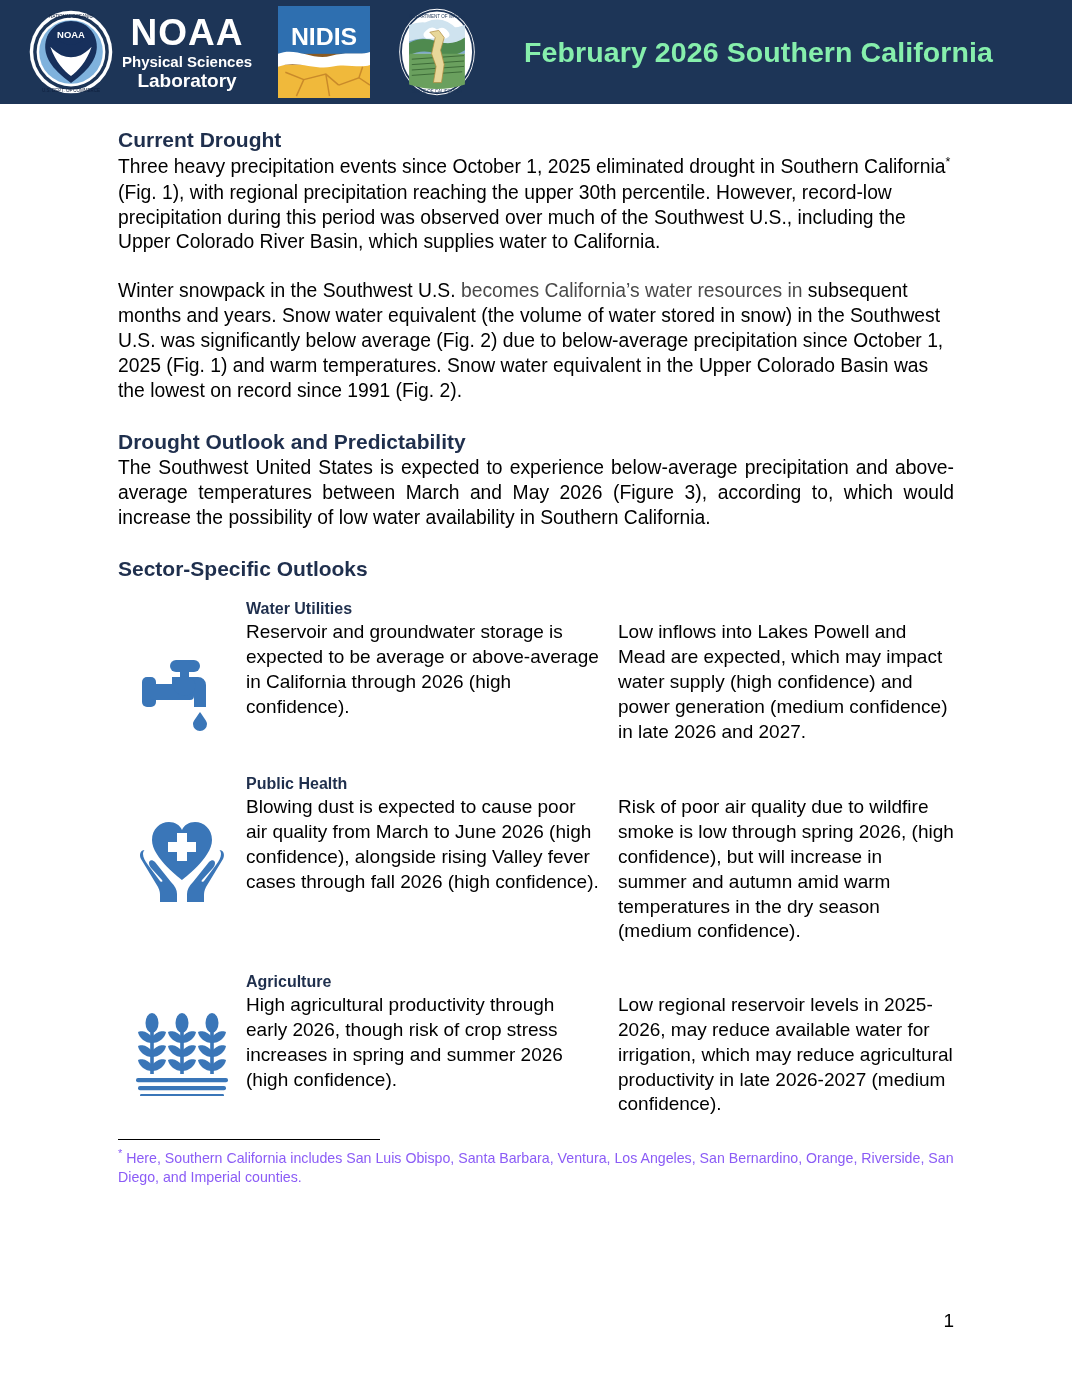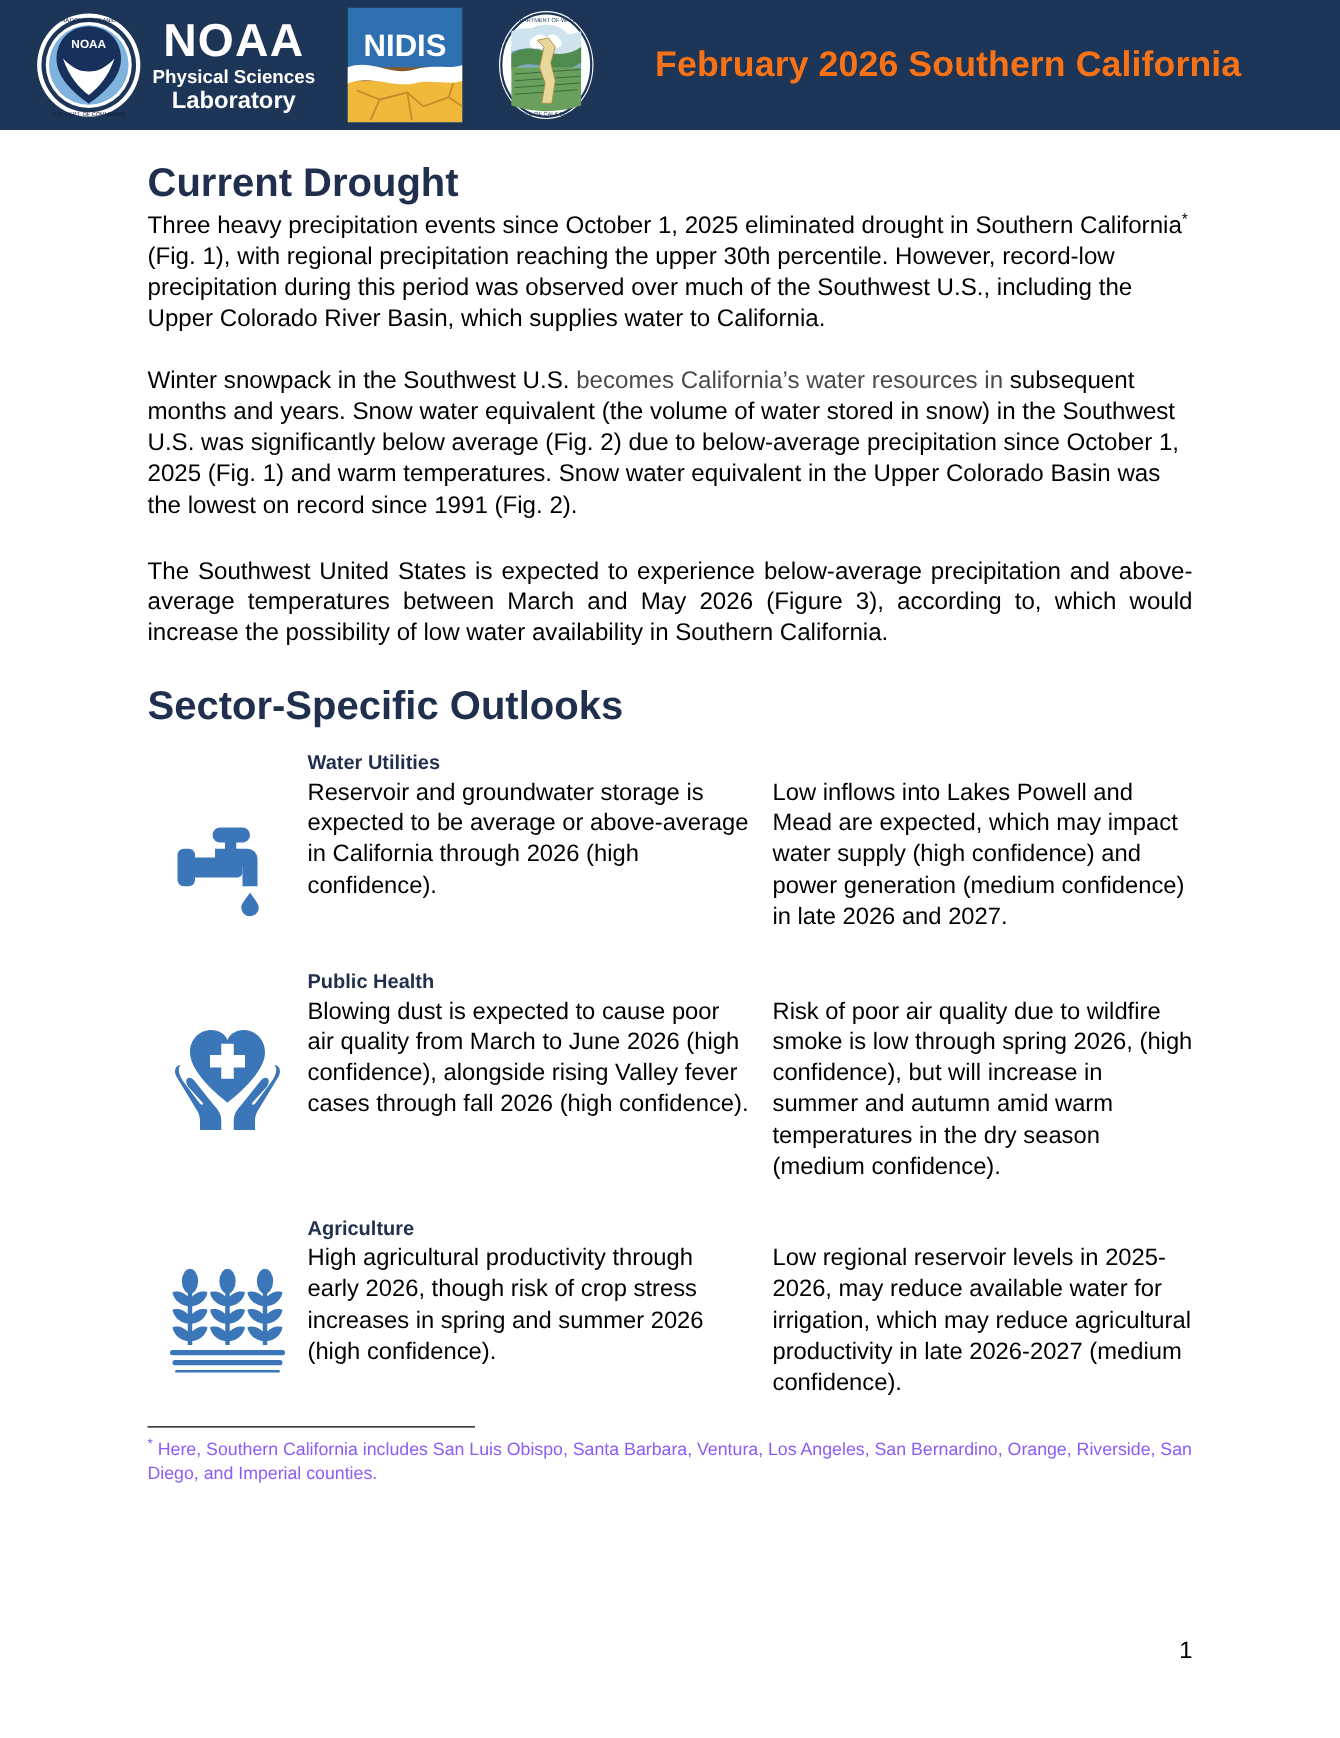--- a/index.html
+++ b/index.html
@@ -67,41 +67,41 @@
     flex: 0 0 92px;
   }
   .logo-dwr {
     margin-left: 22px;
     width: 90px;
     height: 90px;
     flex: 0 0 90px;
   }
   .banner-title {
     margin-left: 42px;
-    color: #f97316;
+    color: #86efac;
     font-size: 28.5px;
     font-weight: bold;
     line-height: 1.22;
     letter-spacing: 0.1px;
   }
 
   
   .page {
     position: absolute;
     left: 0;
     top: 128px;
     width: 1072px;
   }
   .content {
     margin: 0 118px 0 118px;
     width: 836px;
   }
   h2.section {
     color: #1f2f4d;
-    font-size: 32px;
+    font-size: 21px;
     font-weight: bold;
     margin: 0;
     padding: 0;
     line-height: 1.16;
   }
   h3.sub {
     color: #1f2f4d;
     font-size: 16px;
     font-weight: bold;
     margin: 0 0 2px 0;
@@ -265,20 +265,21 @@
     <h2 class="section">Current Drought</h2>
 
     <p class="body"><span>Three heavy precipitation events since October 1, 2025 eliminated drought in Southern California</span><sup class="star">*</sup><span> (Fig. 1), with regional precipitation reaching the upper 30th percentile. However, record-low precipitation during this period was observed over much of the Southwest U.S., including the Upper Colorado River Basin, which supplies water to California.</span></p>
 
     <div class="spacer-para"></div>
 
     <p class="body"><span>Winter snowpack in the Southwest U.S. </span><span class="gray">becomes California’s water resources in</span><span> subsequent months and years. Snow water equivalent (the volume of water stored in snow)  in the Southwest U.S. was significantly below average (Fig. 2) due to below-average precipitation since October 1, 2025 (Fig. 1) and warm temperatures. Snow water equivalent in the Upper Colorado Basin was the lowest on record since 1991 (Fig. 2).</span></p>
 
     <div class="spacer-sec"></div>
 
+    <h2 class="section">Drought Outlook and Predictability</h2>
     <p class="body justify">The Southwest United States is expected to experience below-average precipitation and above-average temperatures between March and May 2026 (Figure 3), according to, which would increase the possibility of low water availability in Southern California.</p>
 
     <div class="spacer-sec"></div>
 
     <h2 class="section">Sector-Specific Outlooks</h2>
 
     <div style="height:18px"></div>
 
     <div class="sector">
       <div class="sector-icon" style="padding-top:58px;">

